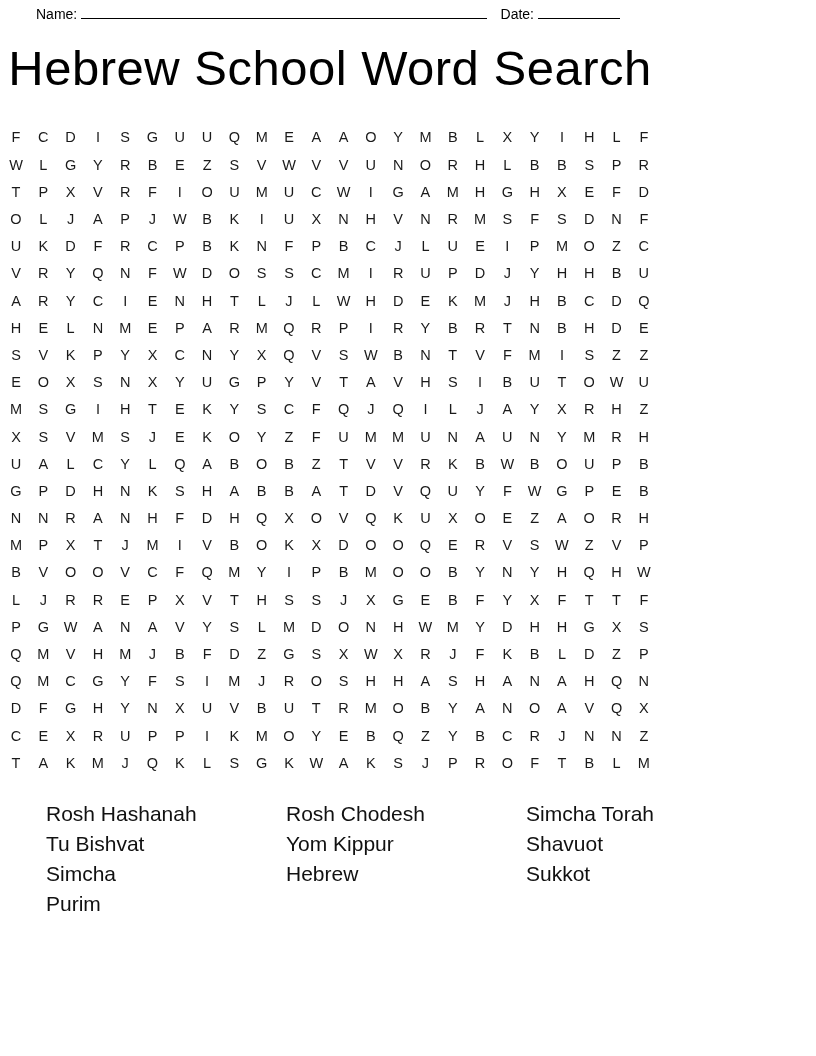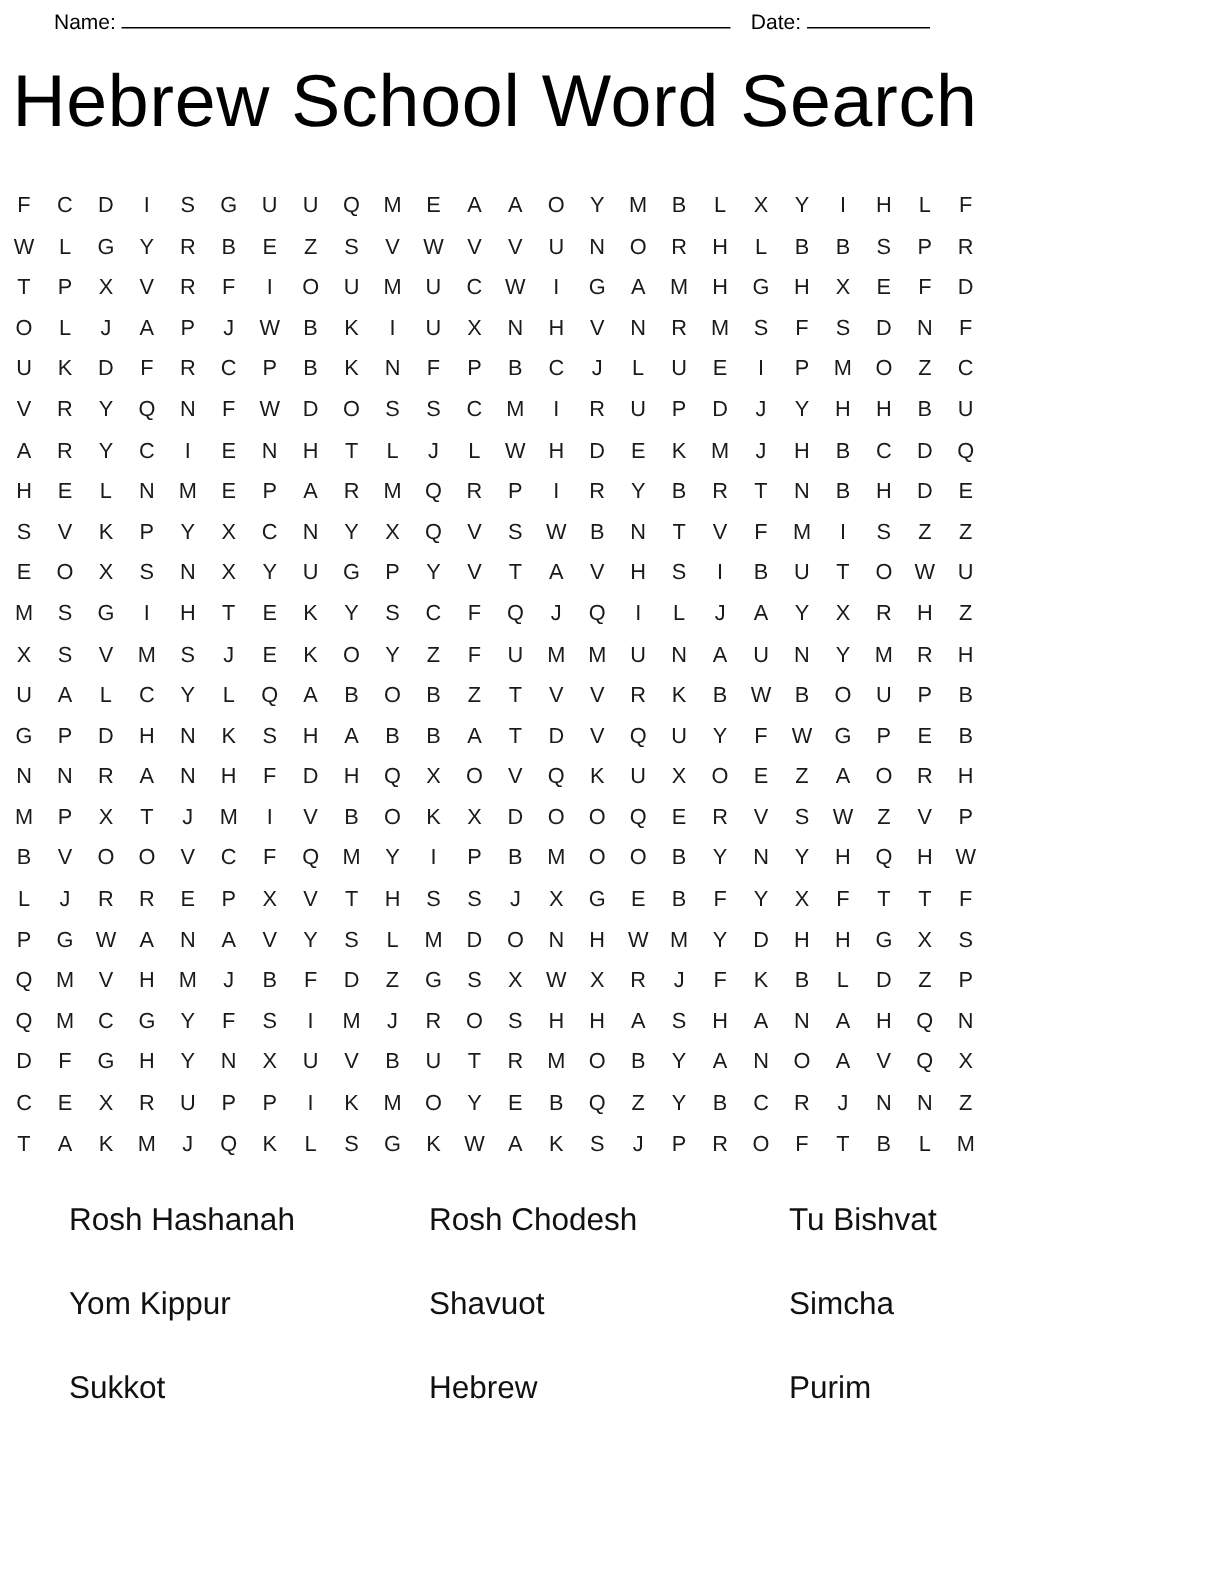--- a/index.html
+++ b/index.html
@@ -77,21 +77,21 @@
     color: #1a1a1a;
     letter-spacing: 0;
   }
 
   
   .words {
     margin: 26px auto 0 auto;
     width: 700px;
     display: grid;
     grid-template-columns: 240px 240px 220px;
-    row-gap: 32px;
+    row-gap: 6px;
     padding-left: 46px;
     box-sizing: border-box;
   }
   .word {
     font-size: 21px;
     font-family: "Liberation Sans", sans-serif;
     color: #111111;
     white-space: nowrap;
   }
 </style>
@@ -732,22 +732,23 @@
         <div class="cell">T</div>
         <div class="cell">B</div>
         <div class="cell">L</div>
         <div class="cell">M</div>
       </div>
     </div>
 
   <div class="words">
       <div class="word">Rosh Hashanah</div>
       <div class="word">Rosh Chodesh</div>
+      <div class="word">Simcha Torah</div>
       <div class="word">Tu Bishvat</div>
       <div class="word">Yom Kippur</div>
       <div class="word">Shavuot</div>
       <div class="word">Simcha</div>
+      <div class="word">Hebrew</div>
       <div class="word">Sukkot</div>
-      <div class="word">Hebrew</div>
       <div class="word">Purim</div>
     </div>
 
 </div>
 
 </body></html>

